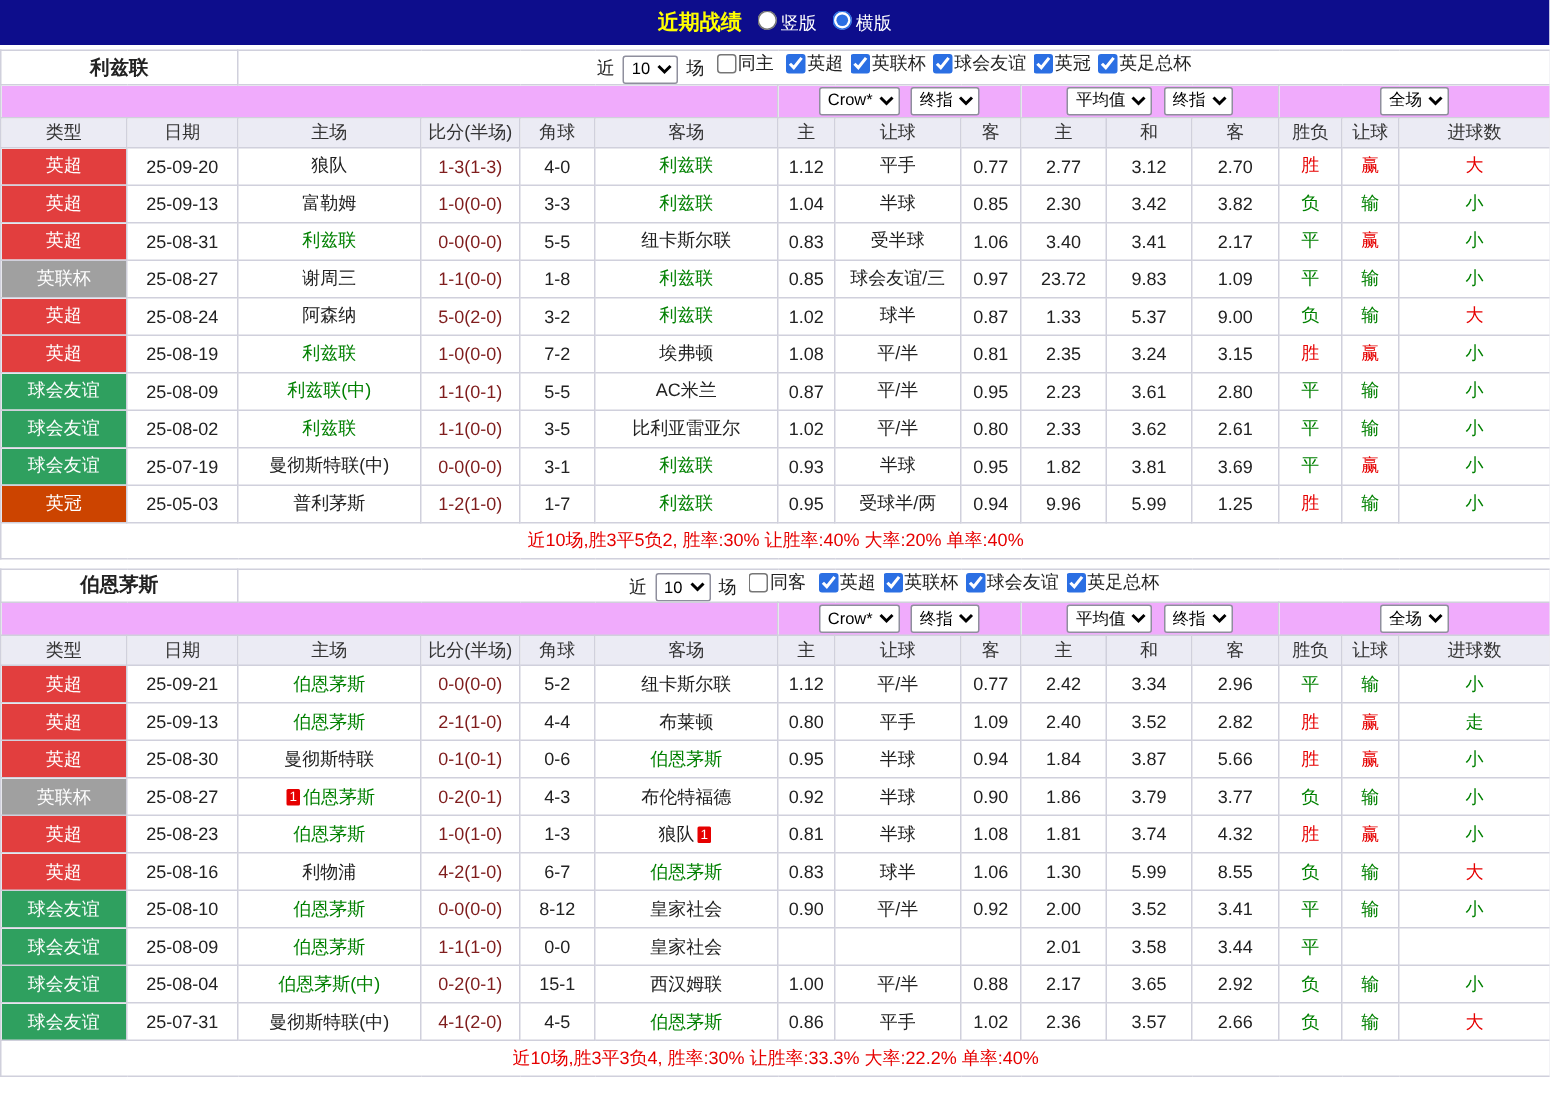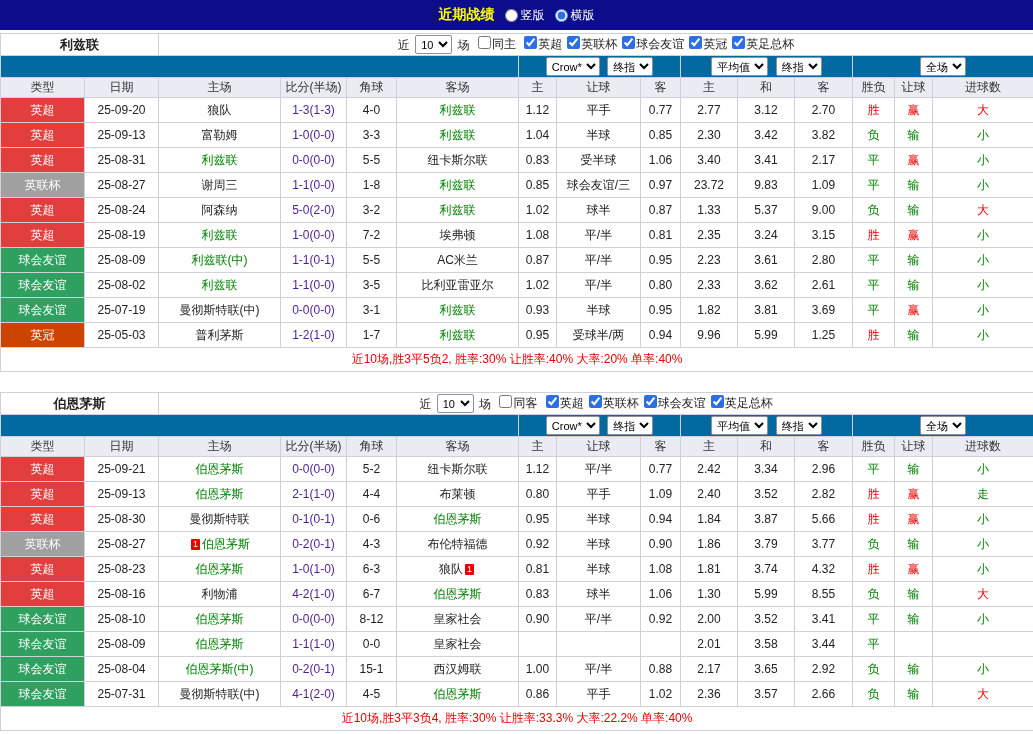--- a/index.html
+++ b/index.html
@@ -1,35 +1,35 @@
 <!DOCTYPE html>
 <html><head>
 <meta charset="utf-8">
 <style>
   *{box-sizing:border-box;margin:0;padding:0}
   body{width:1033px;background:#fff;font-family:"Liberation Sans","DejaVu Sans",sans-serif;font-size:12px;color:#222}
   .topbar{height:30px;background:#0d0d8c;display:flex;align-items:center;justify-content:center;gap:10px}
   .topbar .title{color:#ffff00;font-weight:bold;font-size:14px}
-  .topbar label{color:#fff;font-size:12px;display:inline-flex;align-items:center;gap:3px}
+  .topbar label{color:#fff;font-size:12px;display:inline-flex;align-items:flex-start;gap:3px}
   input[type=radio]{width:13px;height:13px;accent-color:#2b6fe3;margin:0}
   input[type=checkbox]{width:13px;height:13px;accent-color:#2b6fe3;margin:0 1px 0 0;vertical-align:-2px}
   #sections-host{padding-top:3px}
-  .section{margin-bottom:20px}
+  .section{margin-bottom:6px}
   table.results{width:1033px;border-collapse:collapse;table-layout:fixed;font-size:12px;border:1px solid #b3b3c4}
   table.results td,table.results th{border:1px solid #d0d0dc;text-align:center;padding:0;overflow:hidden;white-space:nowrap;vertical-align:middle}
   tr.sec-head td{height:22px;background:#fff}
   .team-cell{font-weight:bold;color:#222;font-size:13px}
   .filters-cell{text-align:center}
-  .filters-cell .cb{display:inline-flex;align-items:flex-start;margin-left:5px}
-  tr.dd-row td{height:22px;background:#0369a1}
+  .filters-cell .cb{display:inline-flex;align-items:center;margin-left:5px}
+  tr.dd-row td{height:22px;background:#f0abfc}
   select{height:19px;font-size:11px;font-family:inherit;border:1px solid #8f8f9d;background:#fff;border-radius:2px;margin:0 2px;padding:0 1px}
   tr.col-head th{height:20px;background:#ebebf4;font-weight:normal;color:#333}
   tbody td{height:25px;color:#222;background:#fff}
   td.type{color:#fff}
-  td.score{color:#4c1d95}
+  td.score{color:#7f1d1d}
   .focus{color:#008000}
   .card{display:inline-block;background:#e60000;color:#fff;font-size:9px;line-height:11px;padding:0 2px;margin:0 2px;border-radius:1px;vertical-align:1px}
   td.summary{height:24px;color:#e60000;background:#fff}
 </style>
 </head>
 <body>
 
 <div class="topbar">
   <span class="title">近期战绩</span>
   <label>
@@ -451,21 +451,21 @@
             <td>3.77</td>
             <td style="color: rgb(0, 128, 0);">负</td>
             <td style="color: rgb(0, 128, 0);">输</td>
             <td style="color: rgb(0, 128, 0);">小</td>
           </tr>
           <tr>
             <td class="type" style="background: rgb(226, 62, 62);">英超</td>
             <td>25-08-23</td>
             <td><span class="focus">伯恩茅斯</span></td>
             <td class="score">1-0(1-0)</td>
-            <td>6-3</td>
+            <td>1-3</td>
             <td><span>狼队</span><span class="card">1</span></td>
             <td>0.81</td>
             <td>半球</td>
             <td>1.08</td>
             <td>1.81</td>
             <td>3.74</td>
             <td>4.32</td>
             <td style="color: rgb(230, 0, 0);">胜</td>
             <td style="color: rgb(230, 0, 0);">赢</td>
             <td style="color: rgb(0, 128, 0);">小</td>

